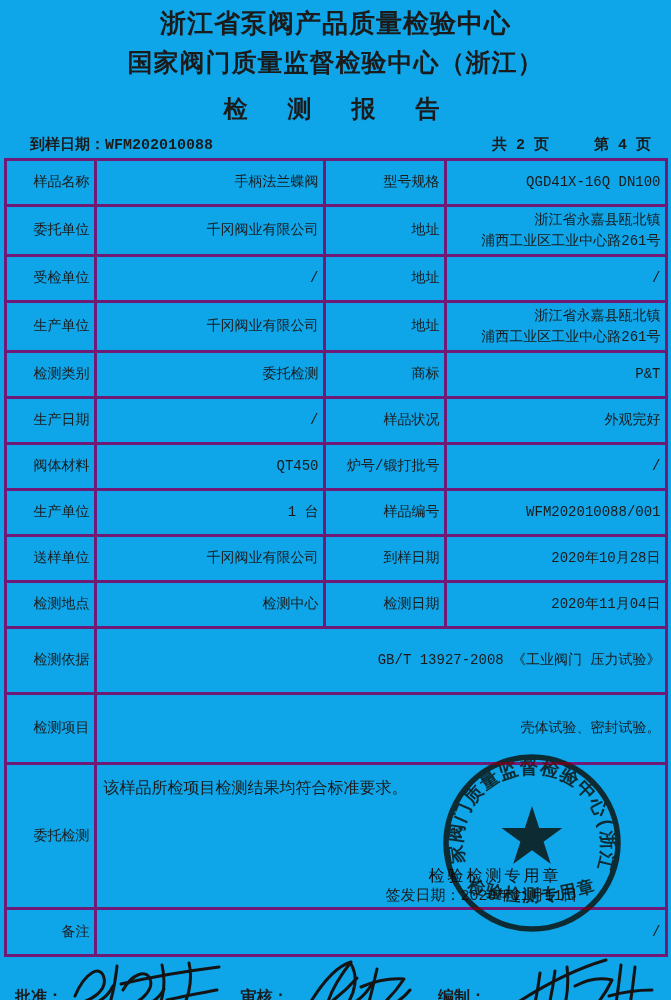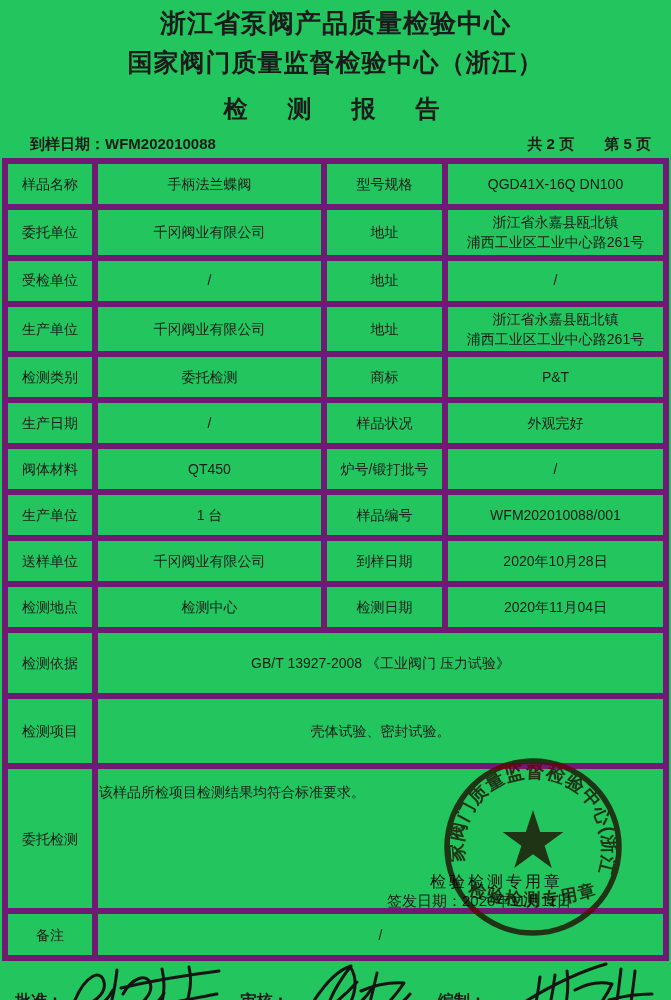--- a/index.html
+++ b/index.html
@@ -1,58 +1,58 @@
 <!DOCTYPE html>
 <html><head>
 <meta charset="utf-8">
 <style>
   html,body{margin:0;padding:0;background:#ffffff;}
   .page{
     position:relative;
     width:671px;height:1000px;
-    background:#22c55e;
-    font-family:Liberation Sans, sans-serif;
+    background:#0ea5e9;
+    font-family:Liberation Mono, monospace;
     color:#1b1b1b;
     overflow:hidden;
   }
   
   .org-line{ text-align:center; font-weight:bold; letter-spacing:1px; }
   .org-line1{ font-size:26px; padding-top:6px; }
   .org-line2{ font-size:25px; margin-top:5px; }
   .report-title{
     text-align:center; font-size:24px; font-weight:bold;
     letter-spacing:8px; margin-top:14px;
   }
   .meta-row{
     width:631px; margin:10px auto 0 auto;
     display:flex; justify-content:space-between; align-items:flex-end;
     font-size:15px; font-weight:600;
   }
   .meta-left{ padding-left:10px; }
-  .meta-right span{ margin-left:26px; }
+  .meta-right span{ margin-left:36px; }
   
   table.report{
     width:661px; margin:4px auto 0 auto;
     border-collapse:collapse; table-layout:fixed;
     border:2px solid #222;
   }
   table.report td{
-    border:6px solid #701a75;
-    font-size:14px; text-align:center; vertical-align:middle;
+    border:3px solid #701a75;
+    font-size:14px; text-align:right; vertical-align:middle;
     padding:2px 4px; line-height:1.45;
     word-break:break-all;
   }
   .rh-a{height:46px;} .rh-b{height:50px;}
   .rh-basis{height:66px;margin-top:33px;} .rh-items{height:70px;}
   .rh-concl{height:145px;} .rh-remark{height:47px;}
   td.cell-left{ text-align:left; vertical-align:top; padding:10px 8px 2px 10px; }
   .addr div{ line-height:1.45; }
   
   td.concl-cell{ position:relative; padding:0; }
-  .concl-text{ position:absolute; top:13px; left:1px; font-size:14px; }
+  .concl-text{ position:absolute; top:13px; left:7px; font-size:16px; }
   .seal-caption{ position:absolute; top:101px; left:332px; font-size:16px; letter-spacing:3px; color:#111; }
   .issue-date{ position:absolute; top:121px; left:289px; font-size:15px; }
   .stamp{
     position:absolute; top:-17px; left:340px;
     width:190px; height:190px;
     mix-blend-mode:multiply; opacity:.93;
     pointer-events:none;
   }
   
   .sign-row{
@@ -72,21 +72,21 @@
   <div class="org-line org-line1">浙江省泵阀产品质量检验中心</div>
   <div class="org-line org-line2">国家阀门质量监督检验中心（浙江）</div>
   <div class="report-title">检　测　报　告</div>
 
   <div class="meta-row">
     <div class="meta-left">
       <span>到样日期：</span><span>WFM202010088</span>
     </div>
     <div class="meta-right">
       <span>共 2 页</span>
-      <span>第 5 页</span>
+      <span>第 4 页</span>
     </div>
   </div>
 
   <table class="report">
     <colgroup>
         <col style="width:90px">
         <col style="width:229px">
         <col style="width:121px">
         <col style="width:221px">
       </colgroup>

